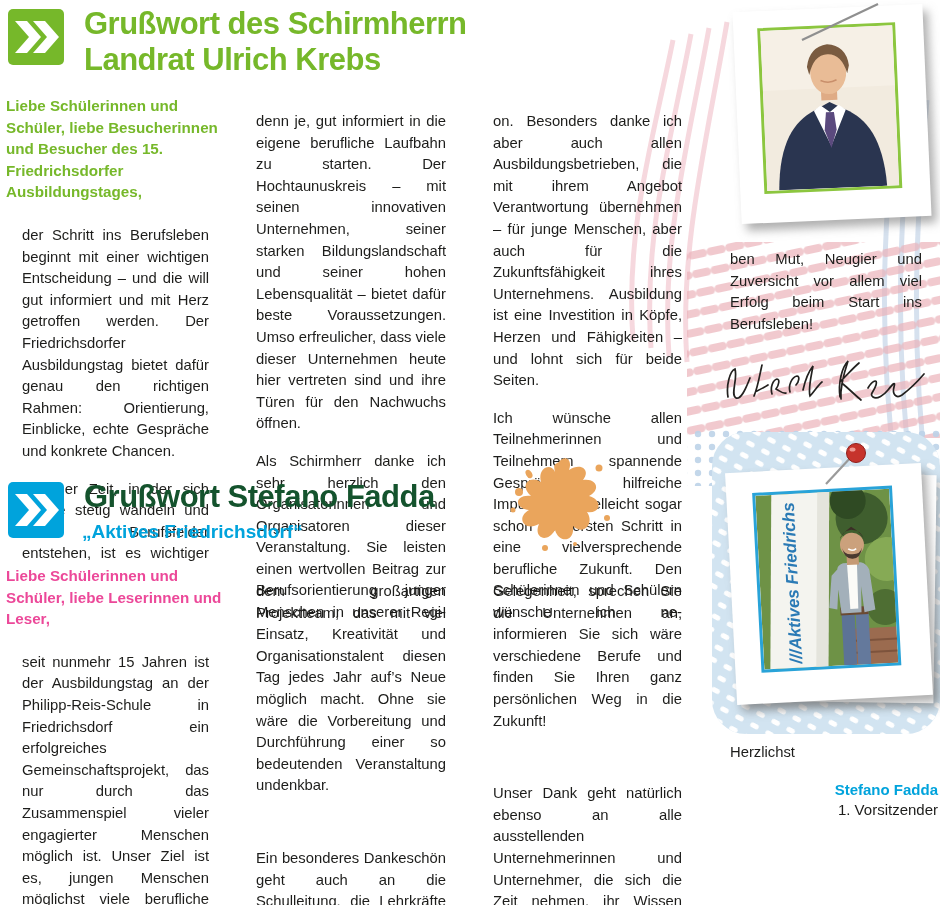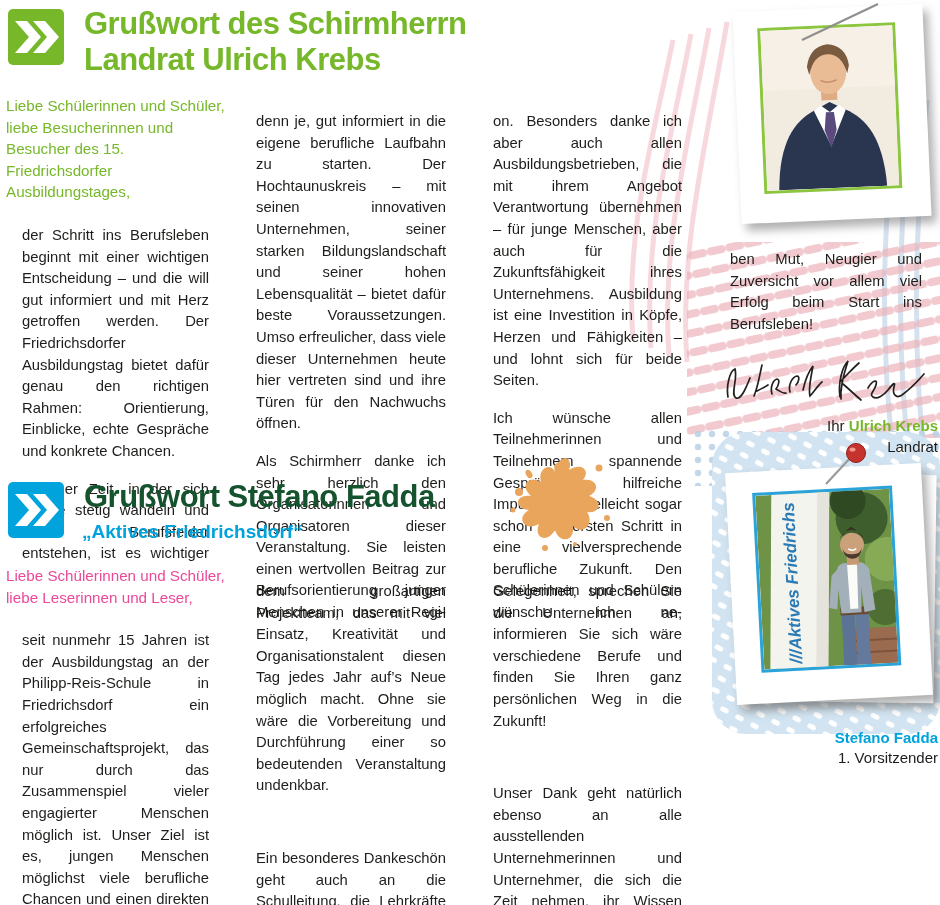--- a/index.html
+++ b/index.html
@@ -14,21 +14,21 @@
   .title{position:absolute;left:84px;font-weight:bold;font-size:31px;line-height:36px;letter-spacing:-0.5px;}
   .title span{display:block;}
   #title1{top:6px;color:#76b82a;}
   #title2{top:479px;color:#14532d;}
   #subtitle2{position:absolute;left:82px;top:521px;color:#00a3dc;font-weight:bold;font-size:19px;}
   
   .col{position:absolute;width:219px;font-size:14.8px;line-height:21.6px;text-align:justify;}
   .col p{margin:16px;}
   p.cont{text-align-last:justify;}
   .gap{height:19px;}
-  .salut{font-weight:normal;text-align:left;margin:0 0 22px 0 !important;font-size:15.2px;}
+  .salut{font-weight:bold;text-align:left;margin:0 0 22px 0 !important;font-size:15.2px;}
   .salut.g{color:#76b82a;}
   .salut.b{color:#ec4899;}
   #s1c1{left:6px;top:95px;}
   #s1c2{left:240px;top:95px;width:222px;}
   #s1c3{left:477px;top:95px;width:221px;}
   #s1c4{left:714px;top:233px;width:224px;}
   #s2c1{left:6px;top:565px;}
   #s2c2{left:240px;top:565px;width:222px;}
   #s2c3{left:477px;top:565px;width:221px;}
   #s2c4{left:714px;top:728px;width:224px;}
@@ -110,24 +110,20 @@
   <p class="cont">Ich wünsche allen Teilnehmerinnen und Teilnehmern spannende Gespräche, hilfreiche Impulse und vielleicht sogar schon den ersten Schritt in eine vielversprechende berufliche Zukunft. Den Schülerinnen und Schülern wünsche ich ne-</p>
 </div>
 <div id="s1c4" class="col">
   <p>ben Mut, Neugier und Zuversicht vor allem viel Erfolg beim Start ins Berufsleben!</p>
   <svg class="sigsvg" width="212" height="62" viewBox="0 0 212 62">
     <g fill="none" stroke="#23211f" stroke-width="1.7" stroke-linecap="round">
       <path d="M10 46 C8 34 12 20 17 18 C20 28 12 44 18 47 C24 49 29 34 32 27 M36 45 C40 36 42 22 44 14 M39 40 C43 38 47 36 50 34 M54 43 C52 36 55 29 59 28 C62 28 61 34 58 38 C62 40 65 43 68 42 M72 41 C70 34 74 26 79 25 C82 25 81 31 78 34 M85 39 C87 30 91 20 95 15 C93 26 90 38 92 45 C96 41 100 34 104 31"></path>
       <path d="M122 46 C120 32 124 16 130 10 C126 22 122 36 123 48 M123 30 C129 24 135 17 141 12 M125 33 C131 38 137 44 143 49 M150 37 C154 30 160 27 158 34 C156 41 151 43 155 46 C159 49 166 44 170 39 C174 34 178 29 176 36 C174 43 178 48 184 44 C192 38 200 30 206 23"></path>
     </g>
   </svg>
-  <div class="closing">
-    <span>Ihr </span><span class="name-g">Ulrich Krebs</span><br>
-    <span>Landrat</span>
-  </div>
 </div>
 
 <div id="photo1" class="polaroid">
   <div class="inner">
     <svg viewBox="0 0 132 160" preserveAspectRatio="none">
       <rect width="132" height="160" fill="#f2ebdf"></rect>
       <rect width="132" height="60" fill="#f6f0e6"></rect>
       <path d="M12 160 C14 112 30 92 50 82 L66 74 L82 82 C102 92 118 112 120 160 Z" fill="#2a3550"></path>
       <path d="M50 82 L66 118 L82 82 L75 77 L66 84 L57 77 Z" fill="#ffffff"></path>
       <path d="M62 84 L70 84 L72 102 L66 120 L60 102 Z" fill="#5b4a7e"></path>
@@ -175,20 +171,21 @@
   <div class="gap"></div>
   <p class="cont">Ein besonderes Dankeschön geht auch an die Schulleitung, die Lehrkräfte und die gesamte Philipp-Reis-Schule für die offene Zusammenarbeit, ihre Unterstützung und die Begeisterung, mit der sie den Ausbildungstag begleiten. Den Schülerinnen und Schülern möchte ich Mut machen: Nutzen Sie die</p>
 </div>
 <div id="s2c3" class="col">
   <p>Gelegenheit, sprechen Sie die Unternehmen an, informieren Sie sich wäre verschiedene Berufe und finden Sie Ihren ganz persönlichen Weg in die Zukunft!</p>
   <div class="gap"></div>
   <p>Unser Dank geht natürlich ebenso an alle ausstellenden Unternehmerinnen und Unternehmer, die sich die Zeit nehmen, ihr Wissen weiterzugeben und Ausbildungsplätze anzubieten – sie leisten damit einen unschätzbaren Beitrag zur Förderung junger Talente in unserer Region.</p>
 
 </div>
 <div id="s2c4" class="col">
+  <p class="herzlichst">Herzlichst</p>
   <div class="closing2">
     <span class="name-b">Stefano Fadda</span><br>
     <span>1. Vorsitzender</span><br>
     
   </div>
 </div>
 
 <div id="photo2back" class="polaroid"></div>
 <div id="photo2" class="polaroid">
   <div class="inner">

